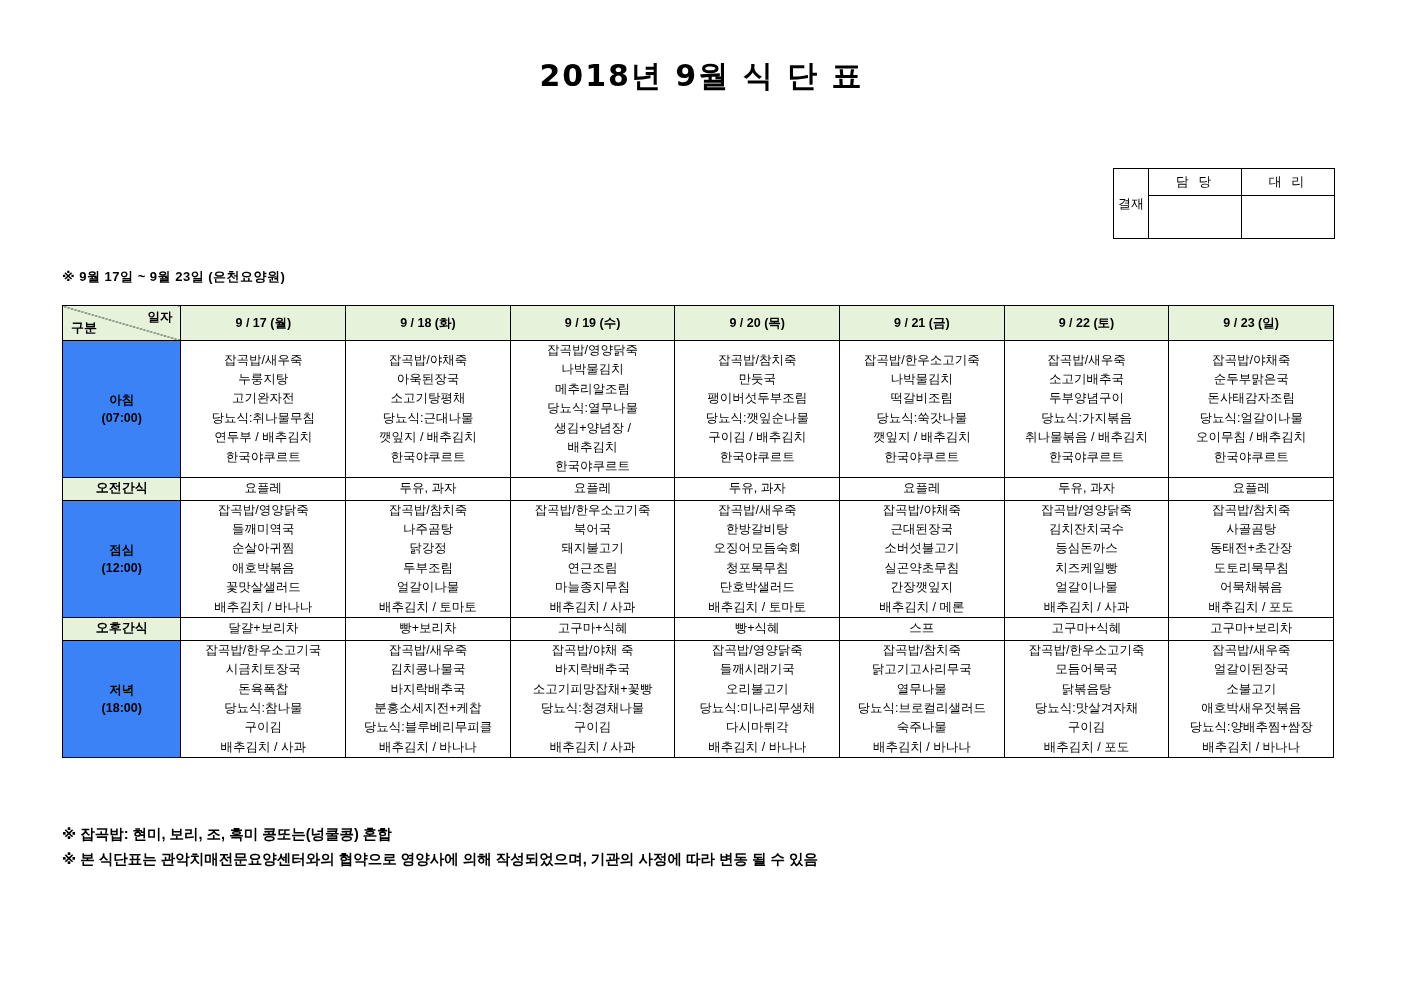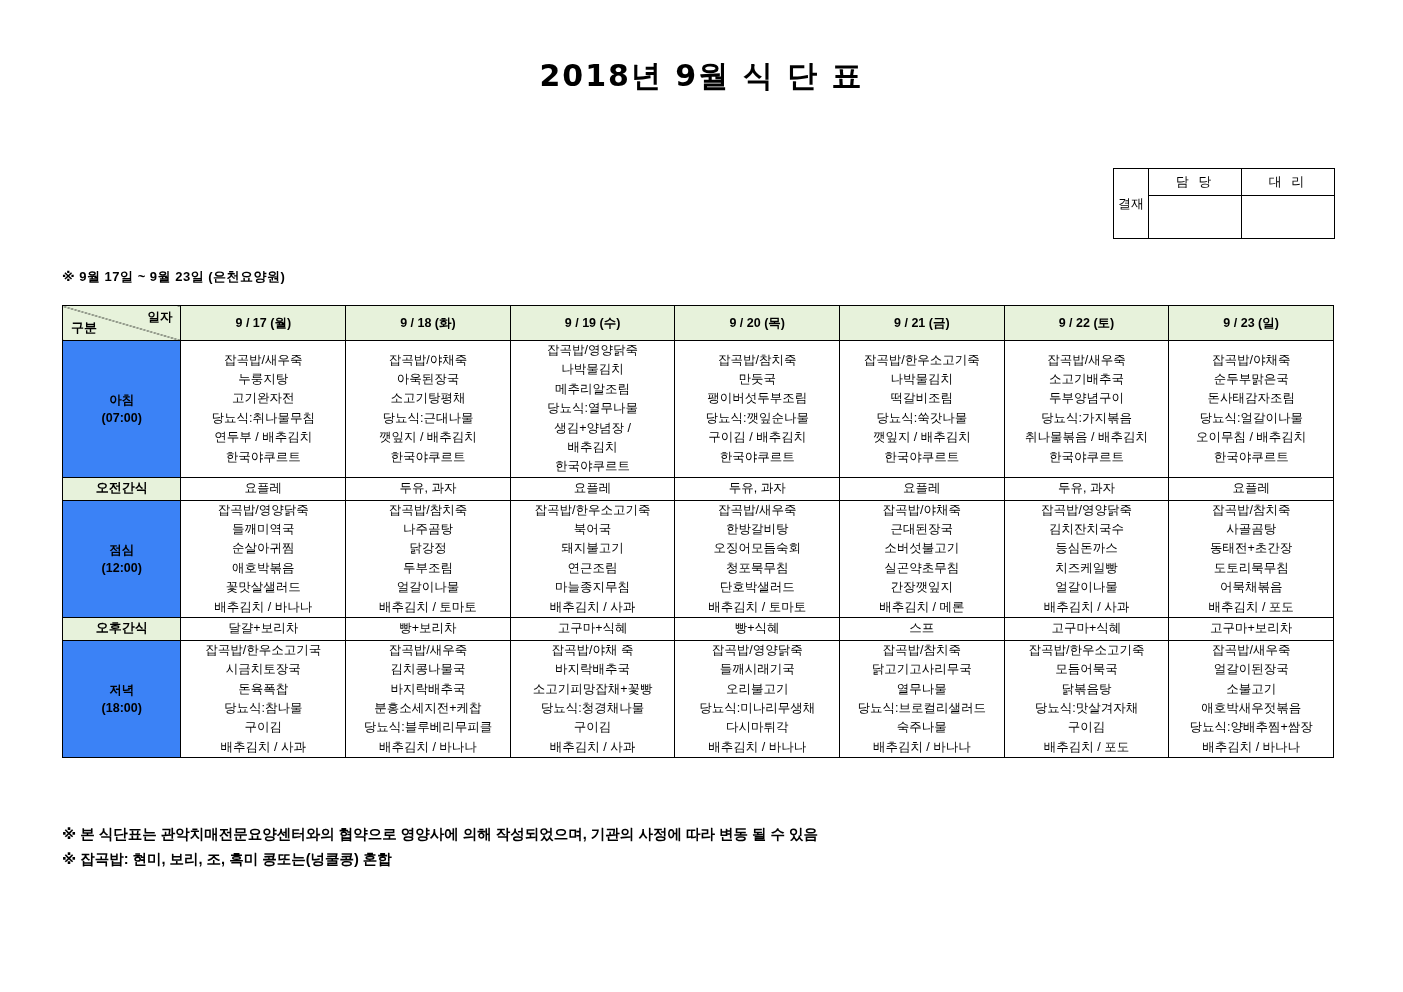--- a/index.html
+++ b/index.html
@@ -402,15 +402,15 @@
           <div>소불고기</div>
           <div>애호박새우젓볶음</div>
           <div>당뇨식:양배추찜+쌈장</div>
           <div>배추김치 / 바나나</div>
         </td>
       </tr>
     </tbody>
 </table>
 
 <div class="footnotes">
+  <div>※ 잡곡밥: 현미, 보리, 조, 흑미 콩또는(넝쿨콩) 혼합</div>
   <div>※ 본 식단표는 관악치매전문요양센터와의 협약으로 영양사에 의해 작성되었으며, 기관의 사정에 따라 변동 될 수 있음</div>
-  <div>※ 잡곡밥: 현미, 보리, 조, 흑미 콩또는(넝쿨콩) 혼합</div>
 </div>
 
 </body></html>

